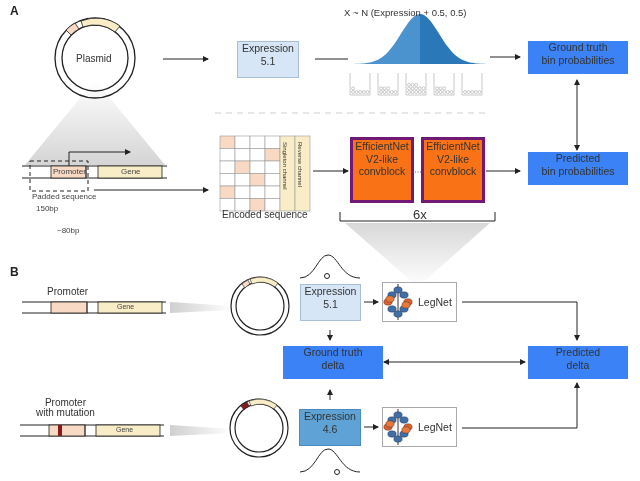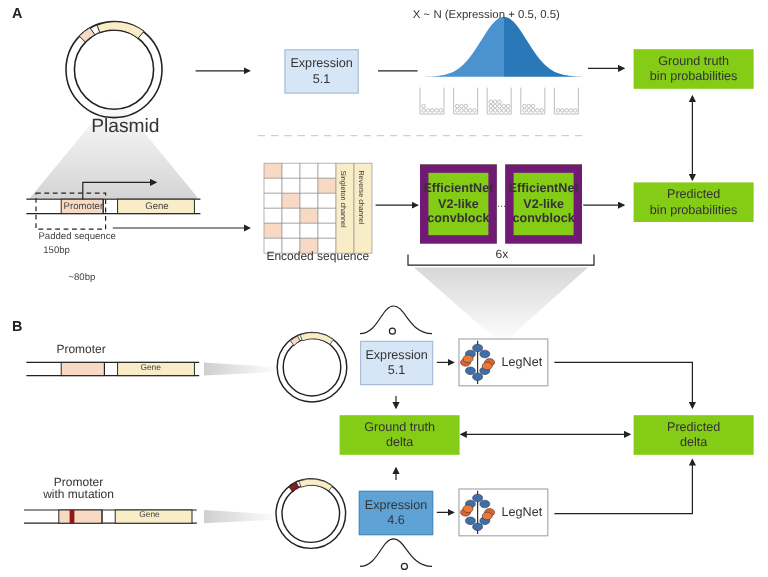--- a/index.html
+++ b/index.html
@@ -1,23 +1,23 @@
 <!DOCTYPE html>
 <html><head>
 <meta charset="utf-8">
 <style>
   html, body { margin:0; padding:0; background:#ffffff; }
   body { width:640px; height:481px; position:relative; overflow:hidden; font-family:"Liberation Sans", "DejaVu Sans", sans-serif; color:#2b2b2b; }
   .abs { position:absolute;text-decoration:underline; }
   .panel-label { position:absolute; font-weight:bold; font-size:12px; color:#222; }
-  .box { position:absolute; display:flex; align-items:center; justify-content:center; text-align:center; box-sizing:border-box; font-size:10.5px; line-height:12.5px; color:#333; white-space:pre-line; }
+  .box { position:absolute; display:flex; justify-content:center; text-align:center; box-sizing:border-box; font-size:10.5px; line-height:12.5px; color:#333; white-space:pre-line; }
   .blue-light { background:#d7e6f6; border:1px solid #a9bfd6; }
   .blue-dark { background:#5fa3d6; border:1px solid #4a8cc0; }
-  .green { background:#84cc16; }
-  .white-box { background:#84cc16; border:7px solid #701a75;font-weight:bold; }
+  .green { background:#3b82f6; }
+  .white-box { background:#f97316; border:3px solid #701a75; }
   .txt { position:absolute; font-size:10px; color:#333; white-space:nowrap; }
   svg.overlay { position:absolute; left:0; top:0; }
 </style>
 </head>
 <body>
 
 <svg class="overlay" width="640" height="481" viewBox="0 0 640 481">
   <defs>
     <marker id="ah" markerWidth="6" markerHeight="6" refX="5" refY="3" orient="auto">
       <path d="M0,0 L6,3 L0,6 z" fill="#222"></path>
@@ -243,21 +243,21 @@
       <ellipse cx="10" cy="0" rx="4.2" ry="3.2" fill="#e0622a" stroke="#223" stroke-width="0.4"></ellipse>
       <ellipse cx="-6" cy="7" rx="4.2" ry="3.2" fill="#3f6fa8" stroke="#223" stroke-width="0.4"></ellipse>
       <ellipse cx="6" cy="7" rx="4.2" ry="3.2" fill="#3f6fa8" stroke="#223" stroke-width="0.4"></ellipse>
       <ellipse cx="0" cy="12" rx="4.2" ry="3.2" fill="#3f6fa8" stroke="#223" stroke-width="0.4"></ellipse>
       <ellipse cx="-8" cy="-3" rx="4.2" ry="3.2" fill="#e77a3a" stroke="#223" stroke-width="0.4"></ellipse>
       <ellipse cx="8" cy="3" rx="4.2" ry="3.2" fill="#e77a3a" stroke="#223" stroke-width="0.4"></ellipse>
     </g>
 </svg>
 
 <div class="panel-label" style="left:10px;top:4px;">A</div>
-<div class="txt" style="left:76px;top:53px;font-size:16px;margin-top:44px;">Plasmid</div>
+<div class="txt" style="left:76px;top:53px;font-size:10px;">Plasmid</div>
 
 <div class="box blue-light" style="left:237px;top:41px;width:62px;height:37px;">
   <div><span>Expression</span><br><span>5.1</span></div>
 </div>
 
 <div class="txt" style="left:344px;top:7px;font-size:9.5px;">X ~ N (Expression + 0.5, 0.5)</div>
 
 <div class="box green" style="left:528px;top:41px;width:100px;height:33px;">Ground truth
 bin probabilities</div>
 <div class="box green" style="left:528px;top:152px;width:100px;height:33px;">Predicted
@@ -272,21 +272,21 @@
 <div class="txt" style="left:222px;top:209px;font-size:10px;">Encoded sequence</div>
 <div class="txt" style="left:280px;top:142px;font-size:6px;transform-origin:0 0;transform:translate(0,0) rotate(90deg) translate(0,-8px);color:#333;">Singleton channel</div>
 <div class="txt" style="left:295px;top:142px;font-size:6px;transform-origin:0 0;transform:rotate(90deg) translate(0,-8px);color:#333;">Reverse channel</div>
 
 <div class="box white-box" style="left:350px;top:137px;width:64px;height:66px;">EfficientNet
 V2-like
 convblock</div>
 <div class="box white-box" style="left:421px;top:137px;width:64px;height:66px;">EfficientNet
 V2-like
 convblock</div>
-<div class="txt" style="left:413px;top:207px;font-size:10px;">6x</div>
+<div class="txt" style="left:413px;top:207px;font-size:13px;">6x</div>
 
 <div class="panel-label" style="left:10px;top:265px;">B</div>
 <div class="txt" style="left:47px;top:286px;font-size:10px;">Promoter</div>
 <div class="txt" style="left:117px;top:303px;font-size:7px;color:#444;">Gene</div>
 <div class="txt" style="left:36px;top:398px;font-size:10px;line-height:10px;text-align:center;white-space:pre-line;">Promoter
 with mutation</div>
 <div class="txt" style="left:116px;top:426px;font-size:7px;color:#444;">Gene</div>
 
 <div class="box blue-light" style="left:300px;top:284px;width:61px;height:37px;">
   <div><span>Expression</span><br><span>5.1</span></div>

